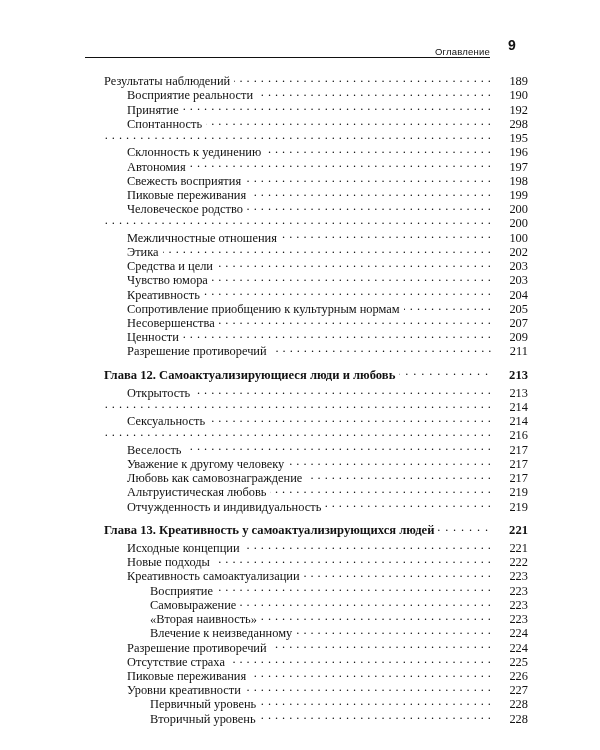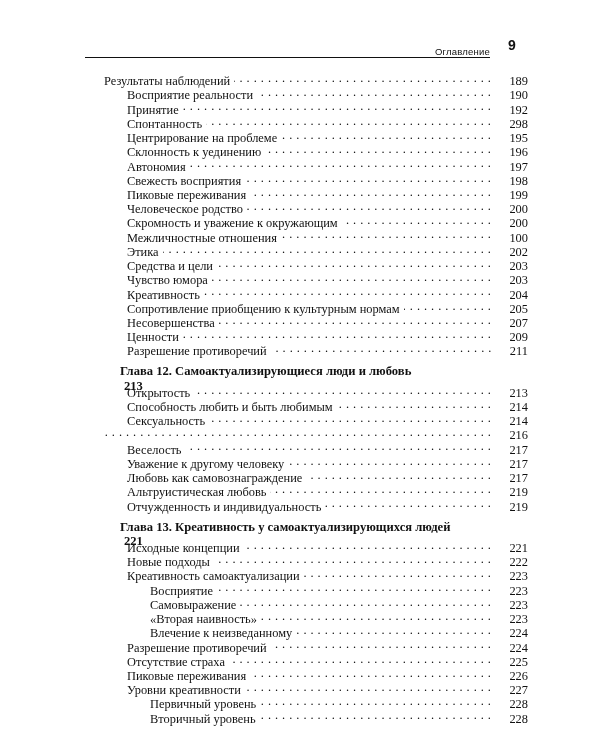--- a/index.html
+++ b/index.html
@@ -109,21 +109,20 @@
 
   
   .lvl-0 .toc-label { padding-left: 0px; }
   .lvl-1 .toc-label { padding-left: 23px; }
   .lvl-2 .toc-label { padding-left: 46px; }
 
   
   .chapter {
     font-weight: bold;
     font-size: 12.6px;
-    flex-direction: column;
   }
   .chapter .toc-dots::before { letter-spacing: 0.9px; font-weight: normal; }
   .chapter .toc-page { font-weight: bold; padding-left: 4px; }
 
   .gap-before { margin-top: 9px; }
   .gap-after  { margin-bottom: 4px; }
 </style>
 </head>
 <body>
 
@@ -149,21 +148,20 @@
         <span class="toc-label">Принятие</span>
         <span class="toc-dots"></span>
         <span class="toc-page">192</span>
       </div>
       <div class="toc-entry lvl-1">
         <span class="toc-label">Спонтанность</span>
         <span class="toc-dots"></span>
         <span class="toc-page">298</span>
       </div>
       <div class="toc-entry lvl-1">
-        <span class="toc-label">Центрирование на проблеме</span>
         <span class="toc-dots"></span>
         <span class="toc-page">195</span>
       </div>
       <div class="toc-entry lvl-1">
         <span class="toc-label">Склонность к уединению</span>
         <span class="toc-dots"></span>
         <span class="toc-page">196</span>
       </div>
       <div class="toc-entry lvl-1">
         <span class="toc-label">Автономия</span>
@@ -179,21 +177,20 @@
         <span class="toc-label">Пиковые переживания</span>
         <span class="toc-dots"></span>
         <span class="toc-page">199</span>
       </div>
       <div class="toc-entry lvl-1">
         <span class="toc-label">Человеческое родство</span>
         <span class="toc-dots"></span>
         <span class="toc-page">200</span>
       </div>
       <div class="toc-entry lvl-1">
-        <span class="toc-label">Скромность и уважение к окружающим</span>
         <span class="toc-dots"></span>
         <span class="toc-page">200</span>
       </div>
       <div class="toc-entry lvl-1">
         <span class="toc-label">Межличностные отношения</span>
         <span class="toc-dots"></span>
         <span class="toc-page">100</span>
       </div>
       <div class="toc-entry lvl-1">
         <span class="toc-label">Этика</span>
@@ -239,21 +236,20 @@
         <span class="toc-label">Глава 12. Самоактуализирующиеся  люди и любовь</span>
         <span class="toc-dots"></span>
         <span class="toc-page">213</span>
       </div>
       <div class="toc-entry lvl-1">
         <span class="toc-label">Открытость</span>
         <span class="toc-dots"></span>
         <span class="toc-page">213</span>
       </div>
       <div class="toc-entry lvl-1">
-        <span class="toc-label">Способность любить и быть любимым</span>
         <span class="toc-dots"></span>
         <span class="toc-page">214</span>
       </div>
       <div class="toc-entry lvl-1">
         <span class="toc-label">Сексуальность</span>
         <span class="toc-dots"></span>
         <span class="toc-page">214</span>
       </div>
       <div class="toc-entry lvl-1">
         <span class="toc-dots"></span>

